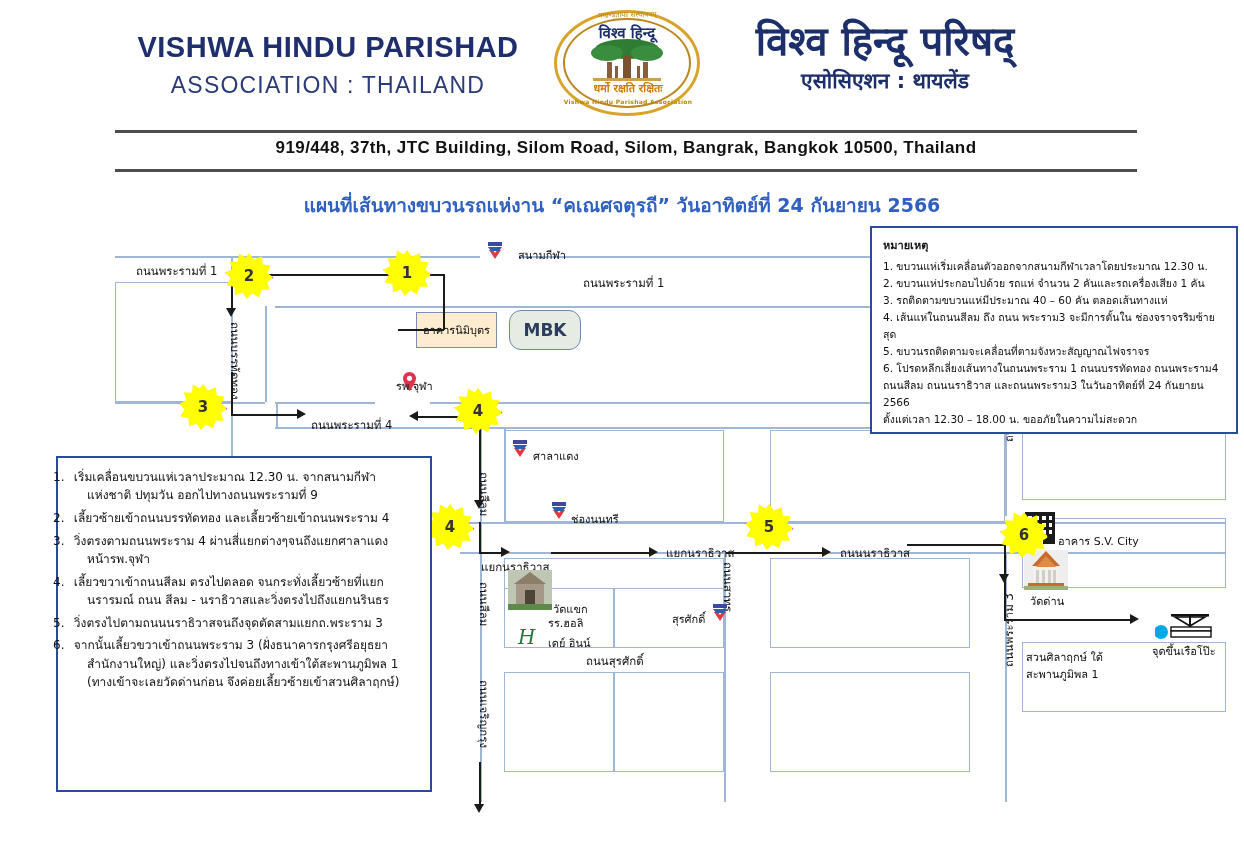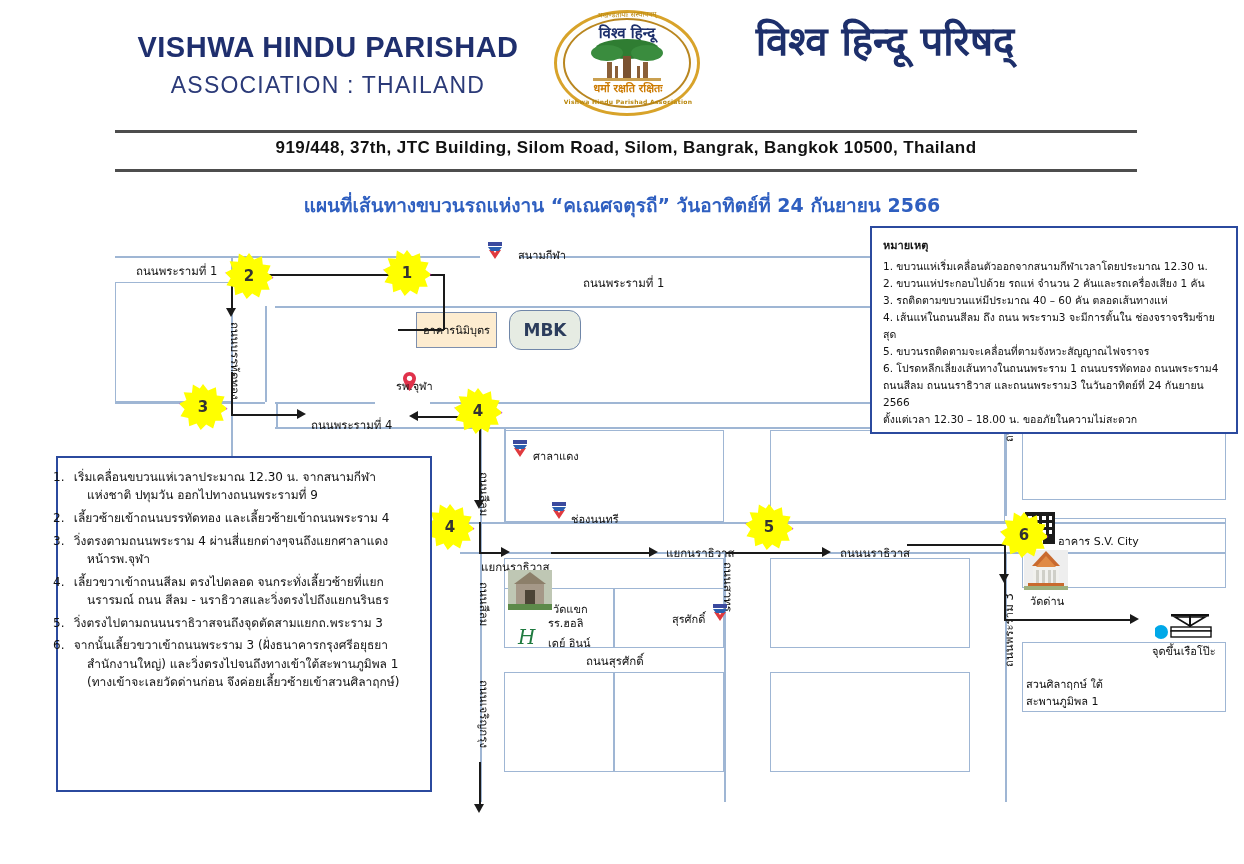--- a/index.html
+++ b/index.html
@@ -169,20 +169,21 @@
         <rect x="28" y="28" width="3" height="14" fill="#8a5f38"></rect>
         <rect x="50" y="28" width="3" height="14" fill="#8a5f38"></rect>
         <rect x="6" y="40" width="68" height="3" fill="#caa050"></rect>
       </svg>
       <div class="botband">धर्मो रक्षति रक्षितः</div>
       <div class="botband2">Vishwa Hindu Parishad Association</div>
     </div>
 
     <div class="hdr-hi">
       <div class="l1">विश्व हिन्दू परिषद्</div>
+      <div class="l2">एसोसिएशन : थायलेंड</div>
     </div>
 
     <div class="rule-box">
       <div class="r t"></div>
       <div class="addr">919/448, 37th, JTC Building, Silom Road, Silom, Bangrak, Bangkok 10500, Thailand</div>
       <div class="r b"></div>
     </div>
   </div>
 
   <div class="map-title">แผนที่เส้นทางขบวนรถแห่งาน “คเณศจตุรถี” วันอาทิตย์ที่ 24 กันยายน 2566</div>
@@ -327,21 +328,21 @@
     <svg class="boat" style="left:1155px; top:390px;" viewBox="0 0 58 30">
       <circle cx="6" cy="20" r="7" fill="#00a8e8"></circle>
       <rect x="16" y="2" width="38" height="2.5" fill="#111"></rect>
       <path d="M20 5 L50 5 L35 14 Z" fill="none" stroke="#111" stroke-width="1.6"></path>
       <rect x="34" y="4" width="2" height="11" fill="#111"></rect>
       <rect x="16" y="15" width="40" height="4" fill="#fff" stroke="#111" stroke-width="1.4"></rect>
       <rect x="16" y="19" width="40" height="6" fill="#fff" stroke="#111" stroke-width="1.4"></rect>
     </svg>
     <div class="poi-label" style="left:1152px; top:420px;">จุดขึ้นเรือโป๊ะ</div>
 
-    <div class="swbox" style="left:1026px; top:428px;margin-top:27px;">
+    <div class="swbox" style="left:1026px; top:428px;">
       <div>สวนศิลาฤกษ์ ใต้</div>
       <div>สะพานภูมิพล 1</div>
     </div>
 
     <div class="arrow-line v" style="left:443px; top:52px; height:56px;"></div>
     <div class="arrow-line h" style="left:398px; top:107px; width:46px;"></div>
     <div class="arrow-line h" style="left:262px; top:52px; width:182px;"></div>
     <div class="ah-l" style="left:255px; top:47px;"></div>
 
     <div class="arrow-line v" style="left:231px; top:56px; height:32px;"></div>

